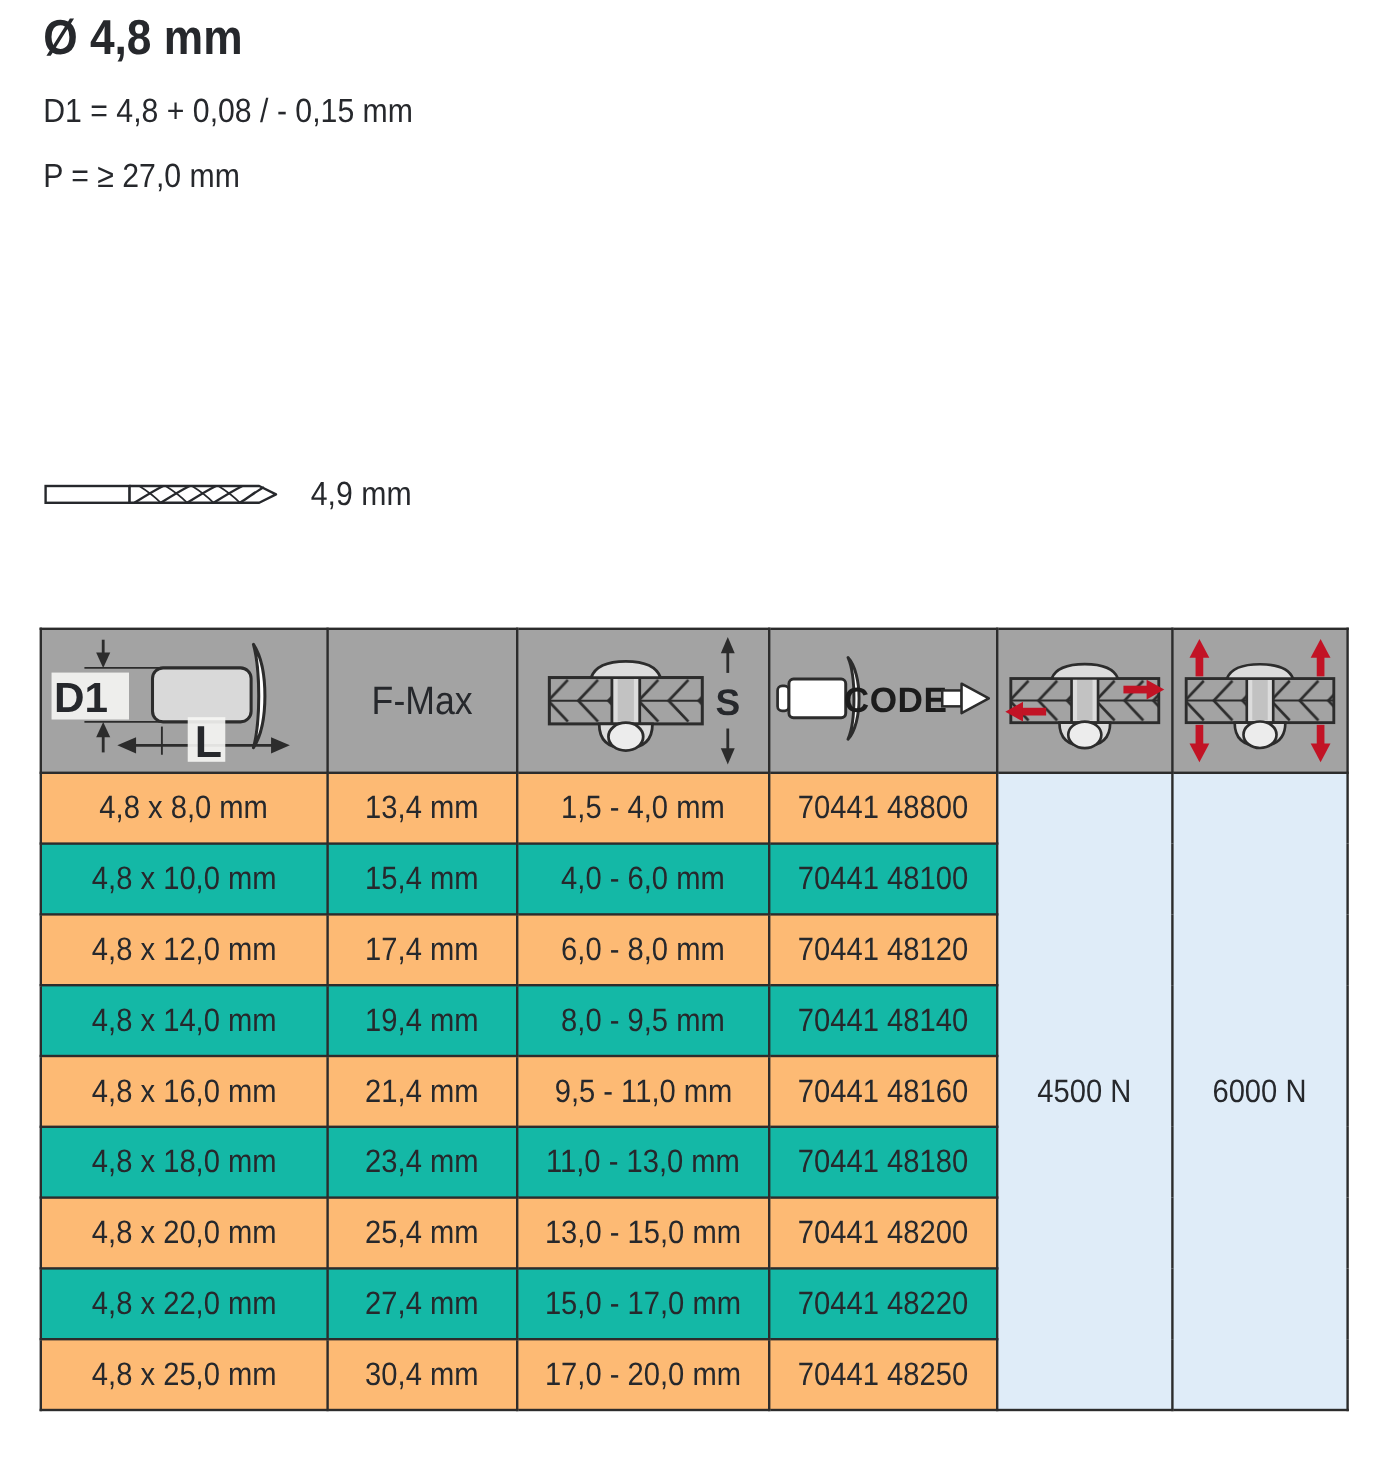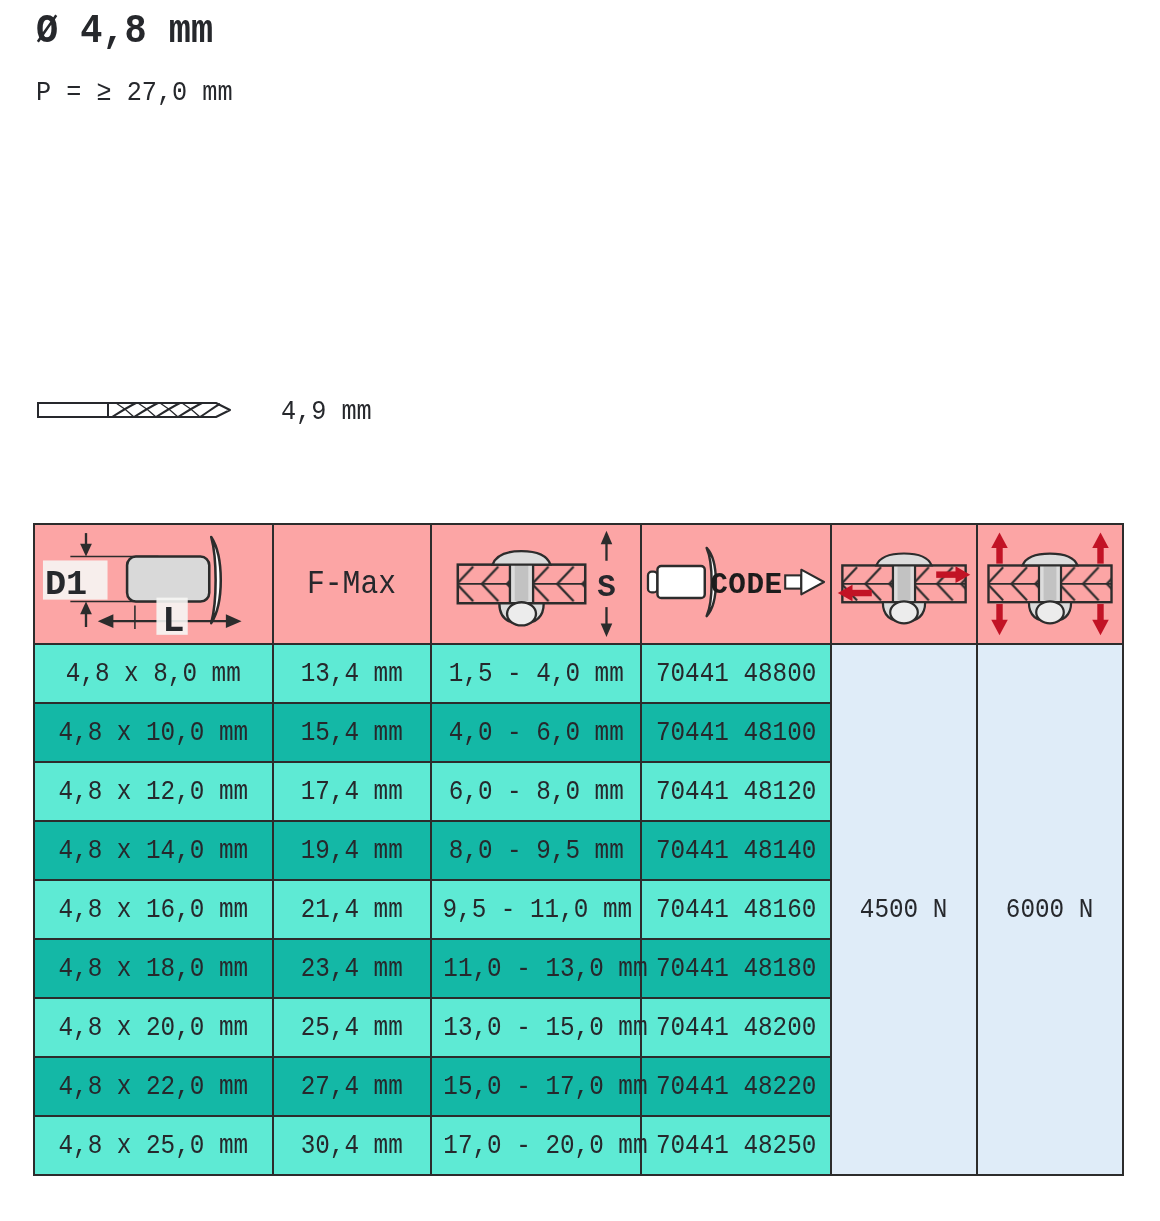--- a/index.html
+++ b/index.html
@@ -1,51 +1,52 @@
 <!DOCTYPE html>
 <html><head>
 <meta charset="utf-8">
 <style>
   * { margin:0; padding:0; box-sizing:border-box; }
   html,body { width:1160px; height:1221px; background:#ffffff; overflow:hidden;
               font-family:"Liberation Sans","DejaVu Sans",sans-serif; color:#26282c; }
-  .page { position:relative; width:1124px; height:1221px;font-family:Liberation Mono, monospace; }
+  .page { position:relative; width:1124px; height:1221px; }
 
   
   .cond { display:inline-block; transform:scaleX(.9); transform-origin:left center; white-space:nowrap; }
   .cond-c { display:inline-block; transform:scaleX(.9); transform-origin:center center; white-space:nowrap; }
 
   .title { position:absolute; left:36px; top:8px; font-size:41px; font-weight:bold; letter-spacing:0; }
 
   .specs { position:absolute; left:36px; top:66px; }
   .spec-line { height:54px; line-height:54px; font-size:28px; }
 
-  .drill-row { position:absolute; left:36px; top:396px; display:flex; align-items:flex-start;gap:22px; }
+  .drill-row { position:absolute; left:36px; top:396px; display:flex; align-items:center; }
   .drill-row svg { display:block; }
   .drill-label { font-size:28px; margin-left:18px; }
 
   table.spec { position:absolute; left:33px; top:523px; width:1089px;
                border-collapse:collapse; table-layout:fixed; }
   table.spec th, table.spec td { border:2px solid #2c2c2c; padding:0; text-align:center; vertical-align:middle; }
-  table.spec th { height:120px; background:#fca5a5; font-weight:normal; }
+  table.spec th { height:120px; background:#a3a3a3; font-weight:normal; }
   table.spec td { height:59px; font-size:27px; background:#14b8a6; }
-  tr.blue td { background:#5eead4; }
+  tr.blue td { background:#fdba74; }
   td.strength { background:#dfecf8 !important; font-size:28px;margin-top:12px; }
   .fmax-head { font-size:33px; }
 
   svg { overflow:visible; }
 </style>
 </head>
 <body>
 
 <div class="page">
 
   <div class="title"><span class="cond">Ø 4,8 mm</span></div>
 
   <div class="specs">
+    <div class="spec-line"><span class="cond">D1 = 4,8 + 0,08 / - 0,15 mm</span></div>
     <div class="spec-line"><span class="cond">P = ≥ 27,0 mm</span></div>
   </div>
 
   <div class="drill-row">
     <span>
       <svg width="205" height="28" viewBox="0 0 205 28">
         <rect x="2" y="7" width="70" height="14" fill="#ffffff" stroke="#26282c" stroke-width="2"></rect>
         <path d="M72,7 L180,7 L194,14 L180,21 L72,21 Z" fill="#ffffff" stroke="#26282c" stroke-width="2" stroke-linejoin="round"></path>
         <path d="M76,21 C84,16 92,11 100,7" fill="none" stroke="#26282c" stroke-width="2"></path>
         <path d="M98,21 C106,16 114,11 122,7" fill="none" stroke="#26282c" stroke-width="2"></path>

